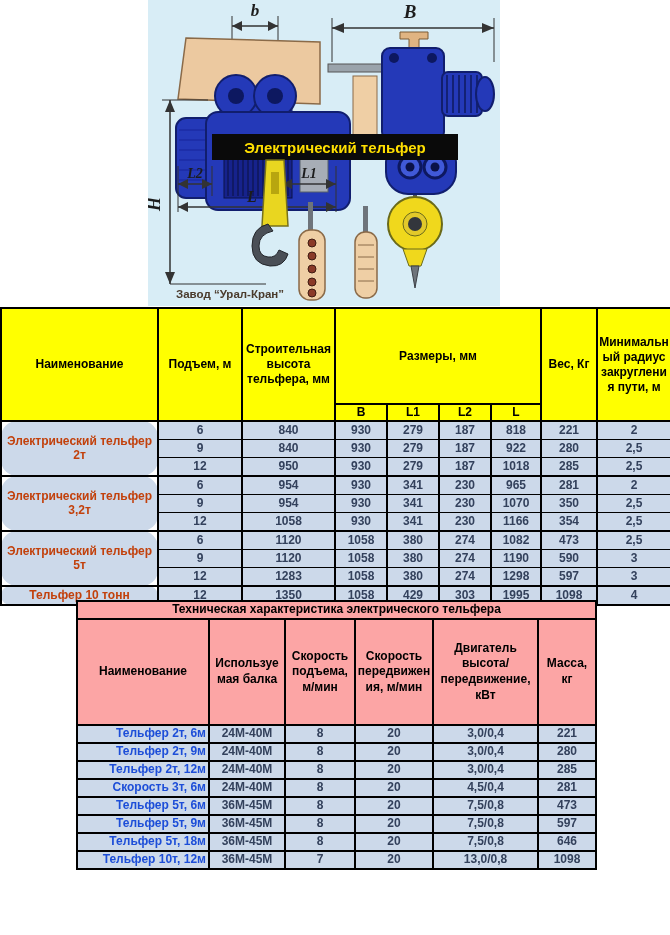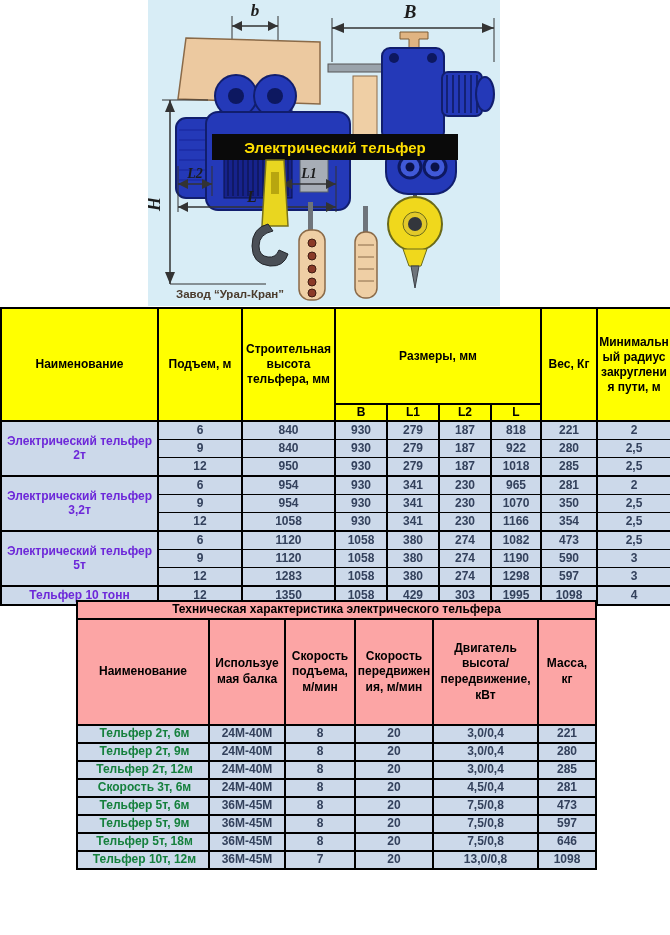--- a/index.html
+++ b/index.html
@@ -8,31 +8,31 @@
   .diagram-panel{position:absolute;left:148px;top:0;width:352px;height:306px;background:#d8edf6;}
 
   table{border-collapse:collapse;table-layout:fixed;}
   #t1{position:absolute;left:0;top:307px;width:670px;border:2px solid #000;}
   #t1 th{background:#ffff00;border:2px solid #000;font-size:12px;font-weight:bold;color:#000;
          text-align:center;vertical-align:middle;padding:1px;overflow-wrap:anywhere;line-height:1.25;}
   #t1 thead tr.main-header th{height:92px;}
   #t1 thead tr.sub-header th{height:14px;padding:0;}
   #t1 td{background:#ccd9ea;border:solid #000;border-width:1px 2px;font-size:12px;font-weight:bold;
          color:#33415c;text-align:center;vertical-align:middle;height:17px;padding:0 2px;overflow:hidden;line-height:1.1;}
-  #t1 td.name-cell{color:#6d28d9;overflow-wrap:anywhere;}
+  #t1 td.name-cell{color:#c2410c;overflow-wrap:anywhere;border-radius:16px;}
   #t1 tr.group-start td{border-top:2px solid #000;}
 
   #t2{position:absolute;left:76px;top:600px;width:519px;border:2px solid #000;}
   #t2 th{background:#fca5a5;border:2px solid #000;font-size:12px;font-weight:bold;color:#000;
          text-align:center;vertical-align:middle;padding:1px;overflow-wrap:anywhere;line-height:1.3;}
   #t2 tr.title-row th{height:16px;padding:0;}
   #t2 tr.header-row th{height:102px;}
   #t2 td{background:#ccd9ea;border:2px solid #000;font-size:12px;font-weight:bold;color:#33415c;
          text-align:center;vertical-align:middle;height:16px;padding:0 2px;overflow:hidden;line-height:1.1;}
-  #t2 td.name-cell{text-align:center;padding-left:5px;color:#15803d;}
+  #t2 td.name-cell{text-align:right;padding-left:5px;color:#1d4ed8;}
 
   svg text{user-select:none;}
   .dim-label{font-family:"Liberation Serif",serif;font-style:italic;font-weight:bold;fill:#1c1c1c;}
   .banner-text{font-family:"Liberation Sans",sans-serif;font-weight:bold;fill:#ffdf00;}
   .factory-text{font-family:"Liberation Sans",sans-serif;font-weight:bold;fill:#4a3b2c;}
 </style>
 </head>
 <body>
 
 <div class="page">

